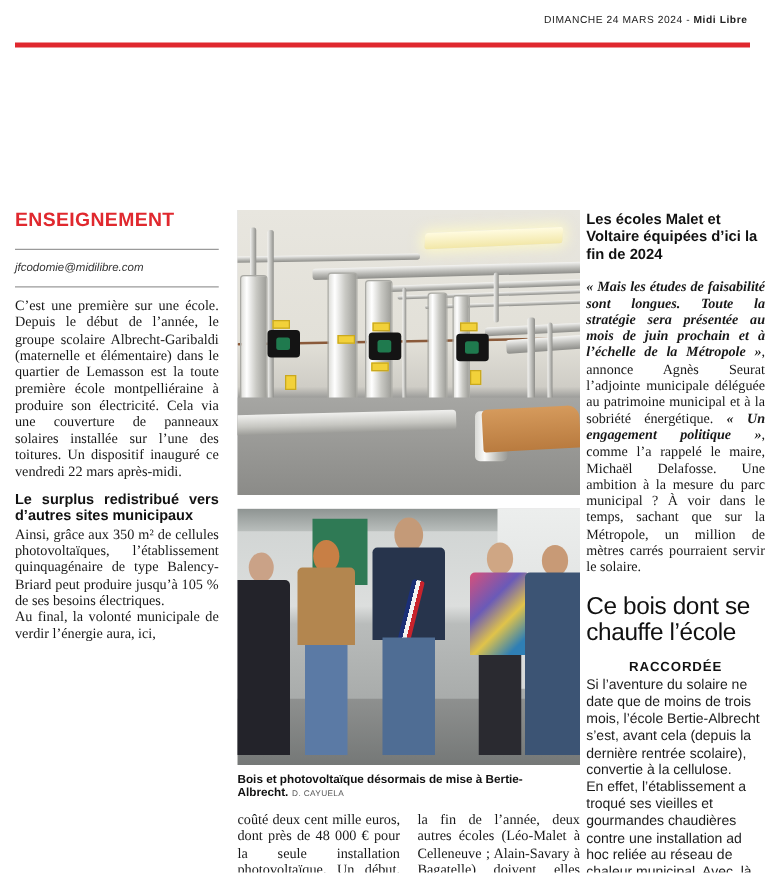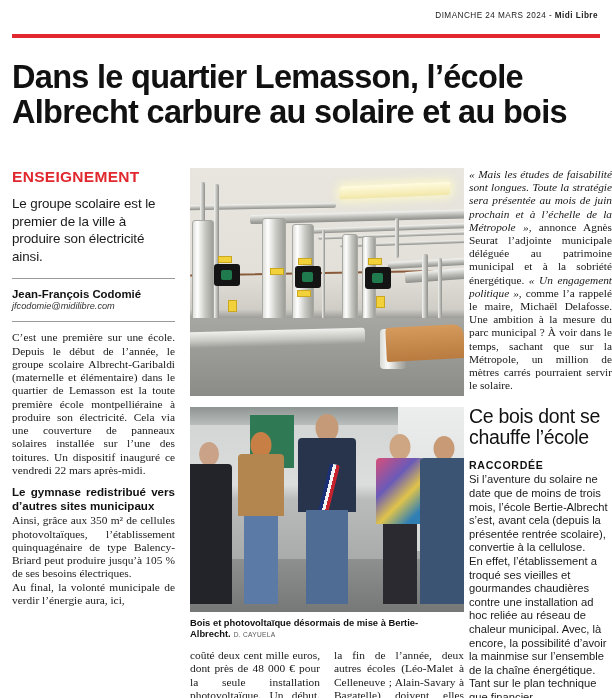--- a/index.html
+++ b/index.html
@@ -134,36 +134,37 @@
     color: #111;
     margin-bottom: 13px;
   }
   .quote-italic {
     font-family: "Liberation Serif", serif;
     font-size: 11.3px;
     line-height: 13.2px;
     text-align: justify;
     color: #181818;
   }
-  .quote-italic i { font-style: italic; }
+  .quote-italic i { font-style: italic; font-weight: bold; }
   .section-title {
     font-family: "Liberation Sans", sans-serif;
     font-size: 19.5px;
     line-height: 21px;
     letter-spacing: -.3px;
     color: #111;
     margin: 14px 0 11px 0;
   }
   .tag-bold {
     font-family: "Liberation Sans", sans-serif;
     font-weight: bold;
     font-size: 10.6px;
     letter-spacing: .7px;
     color: #111;
     margin-bottom: 2px;
+    text-align: center;
   }
   .body-sans {
     font-family: "Liberation Sans", sans-serif;
     font-size: 11.2px;
     line-height: 13.6px;
     color: #1a1a1a;
   }
   .body-sans p { margin: 0; }
 
   
@@ -251,35 +252,32 @@
 
 <div class="page">
 
   <div class="masthead">
     <div class="masthead-date">
       <span>DIMANCHE 24 MARS 2024 - </span><span class="brand">Midi Libre</span>
     </div>
   </div>
   <div class="rule-red"></div>
 
-  <h1 class="headline">Dans le quartier Lemasson, l’école Albrecht carbure au solaire et au bois</h1>
 
   <div class="cols">
 
     <div class="col col-1">
       <div class="kicker">ENSEIGNEMENT</div>
-      <div class="standfirst">Le groupe scolaire est le premier de la ville à produire son électricité ainsi.</div>
       <div class="hr-thin"></div>
-      <div class="byline-name">Jean-François Codomié</div>
       <div class="byline-mail">jfcodomie@midilibre.com</div>
       <div class="hr-thin2"></div>
 
       <div class="body-serif">
         <p>C’est une première sur une école. Depuis le début de l’année, le groupe scolaire Albrecht-Garibaldi (maternelle et élémentaire) dans le quartier de Lemasson est la toute première école montpelliéraine à produire son électricité. Cela via une couverture de panneaux solaires installée sur l’une des toitures. Un dispositif inauguré ce vendredi 22 mars après-midi.</p>
-        <div class="subhead">Le gymnase redistribué vers d’autres sites municipaux</div>
+        <div class="subhead">Le surplus redistribué vers d’autres sites municipaux</div>
         <p>Ainsi, grâce aux 350 m² de cellules photovoltaïques, l’établissement quinquagénaire de type Balency-Briard peut produire jusqu’à 105 % de ses besoins électriques.</p>
         <p>Au final, la volonté municipale de verdir l’énergie aura, ici,</p>
       </div>
     </div>
 
     <div class="col col-2">
 
       <div class="photo photo-boiler">
         <div class="boilerbg"></div>
         <div class="ceil-light"></div>
@@ -368,28 +366,29 @@
         <div class="sub body-serif">
           <p>coûté deux cent mille euros, dont près de 48 000 € pour la seule installation photovoltaïque. Un début. Car la stratégie de la Ville vise plus grand. D’ici</p>
         </div>
         <div class="sub body-serif">
           <p>la fin de l’année, deux autres écoles (Léo-Malet à Celleneuve ; Alain-Savary à Bagatelle) doivent elles aussi se convertir au solaire. Avant d’autres, ensuite.</p>
         </div>
       </div>
     </div>
 
     <div class="col col-3">
+      <div class="c3-head">Les écoles Malet et Voltaire équipées d’ici la fin de 2024</div>
 
       <div class="quote-italic">
         <p><i>« Mais les études de faisabilité sont longues. Toute la stratégie sera présentée au mois de juin prochain et à l’échelle de la Métropole »</i><span>, annonce Agnès Seurat l’adjointe municipale déléguée au patrimoine municipal et à la sobriété énergétique. </span><i>« Un engagement politique »</i><span>, comme l’a rappelé le maire, Michaël Delafosse. Une ambition à la mesure du parc municipal ? À voir dans le temps, sachant que sur la Métropole, un million de mètres carrés pourraient servir le solaire.</span></p>
       </div>
 
       <div class="section-title">Ce bois dont se chauffe l’école</div>
 
       <div class="tag-bold">RACCORDÉE</div>
       <div class="body-sans">
-        <p>Si l’aventure du solaire ne date que de moins de trois mois, l’école Bertie-Albrecht s’est, avant cela (depuis la présentée rentrée scolaire), convertie à la cellulose.</p>
+        <p>Si l’aventure du solaire ne date que de moins de trois mois, l’école Bertie-Albrecht s’est, avant cela (depuis la dernière rentrée scolaire), convertie à la cellulose.</p>
         <p>En effet, l’établissement a troqué ses vieilles et gourmandes chaudières contre une installation ad hoc reliée au réseau de chaleur municipal. Avec, là encore, la possibilité d’avoir la mainmise sur l’ensemble de la chaîne énergétique. Tant sur le plan technique que financier.</p>
       </div>
     </div>
 
   </div>
 </div>
 
 </body></html>

